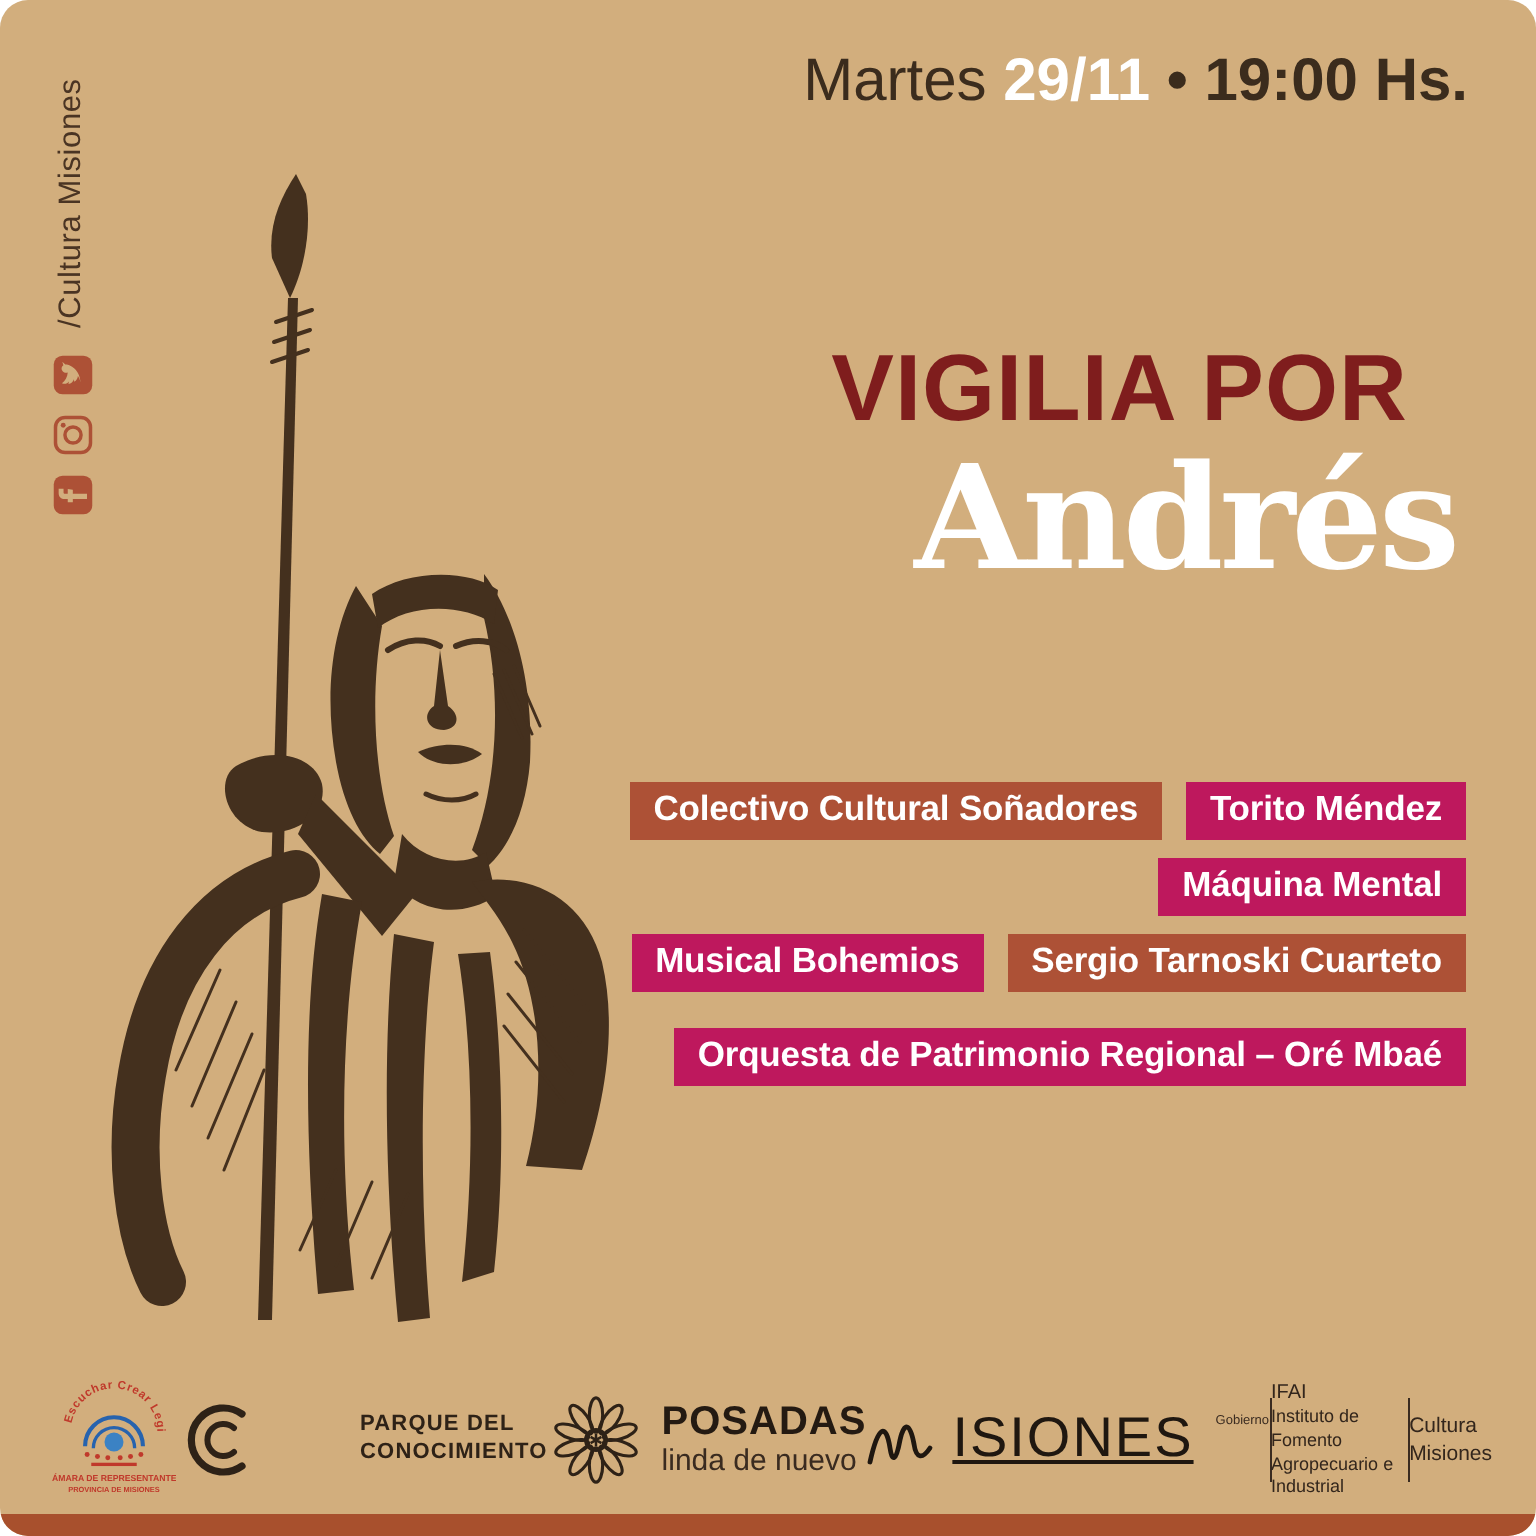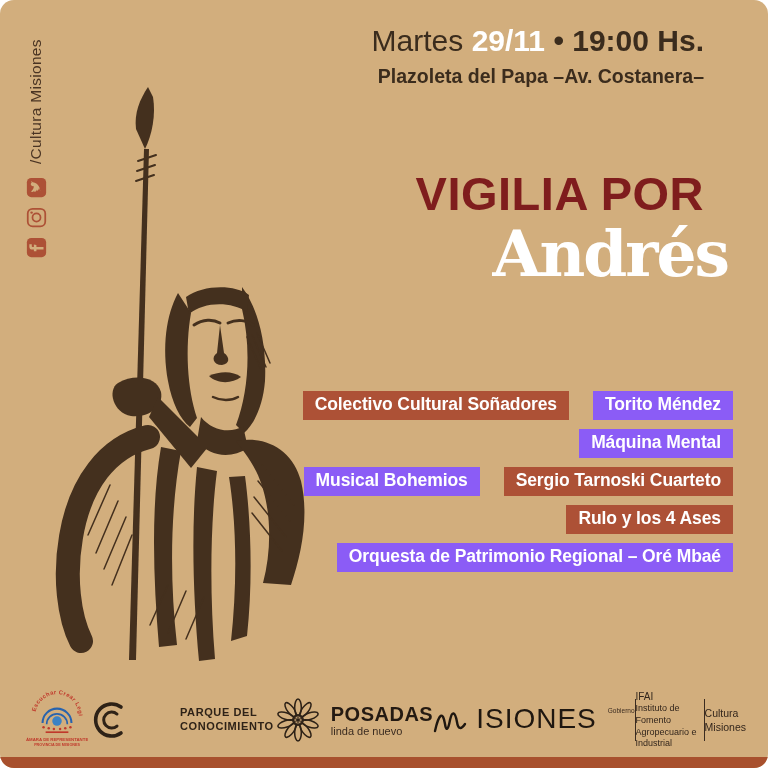--- a/index.html
+++ b/index.html
@@ -14,62 +14,62 @@
     display:flex;align-items:center;gap:9px;
   }
   .social-strip .icon{width:21px;height:21px;color:#ad5136;flex:0 0 auto;}
   .social-strip svg{display:block;width:100%;height:100%;}
   .social-handle{
     margin-left:4px;font-size:15.5px;color:#4a3423;letter-spacing:.3px;white-space:nowrap;
   }
   
   .statue{position:absolute;left:0;top:85px;width:320px;height:585px;z-index:1;}
   
-  .header{position:absolute;top:22px;right:64px;text-align:right;z-index:3;}
+  .header{position:absolute;top:22px;right:34px;text-align:right;z-index:3;}
   .header-line1{font-size:30px;line-height:1.25;color:#3b2c1d;white-space:nowrap;}
   .header-line1 .day{font-weight:400;}
   .header-line1 .date{font-weight:700;color:#ffffff;}
   .header-line1 .sep,.header-line1 .time{font-weight:700;color:#3b2c1d;}
   .header-line2{margin-top:5px;font-size:19.5px;font-weight:700;color:#3b2c1d;white-space:nowrap;}
   
   .title{position:absolute;top:168px;right:40px;text-align:right;z-index:3;}
   .title-top{
     font-size:47px;font-weight:800;color:#7f1d1d;letter-spacing:.5px;
     margin-right:24px;white-space:nowrap;line-height:1.1;
   }
   .title-main{
-    font-family:"DejaVu Serif",serif;font-weight:700;font-size:63px;line-height:1.02;
+    font-family:"DejaVu Serif",serif;font-weight:700;font-size:72px;line-height:1.02;
     color:#ffffff;letter-spacing:-2px;white-space:nowrap;margin-top:2px;
   }
   
   .lineup{
     position:absolute;top:391px;right:35px;z-index:4;
     display:flex;flex-direction:column;align-items:flex-end;gap:9px;
   }
-  .lineup-row{display:flex;gap:24px;}
+  .lineup-row{display:flex;gap:12px;}
   .lineup-row.spaced{margin-top:5px;}
   .badge{
     display:inline-block;padding:3px 12px 5px;font-size:17.5px;font-weight:700;
     color:#ffffff;letter-spacing:-.1px;white-space:nowrap;
   }
   .badge.terracotta{background:#ad5136;}
-  .badge.brown{background:#8b5cf6;}
+  .badge.brown{background:#be185d;}
   
   .footer{
     position:absolute;left:0;right:0;bottom:11px;height:74px;z-index:3;
     display:flex;align-items:center;justify-content:space-between;
     padding:0 22px 0 26px;box-sizing:border-box;
   }
   .logo-group{display:flex;align-items:center;gap:9px;color:#241a12;}
   .logo-group svg{display:block;}
   .logo-text-2l{font-size:11px;font-weight:700;letter-spacing:.6px;line-height:1.25;color:#2e2217;margin-left:39px;}
   .posadas-name{font-size:20px;font-weight:700;letter-spacing:.5px;color:#241a12;line-height:1.05;}
-  .posadas-tag{font-size:11px;color:#3a2b20;}
+  .posadas-tag{font-size:15px;color:#3a2b20;}
   .misiones-wordmark{display:flex;align-items:flex-start;}
-  .misiones-rest{font-size:28px;font-weight:500;letter-spacing:1px;color:#1f1710;line-height:1;}
+  .misiones-rest{font-size:28px;font-weight:500;letter-spacing:1px;color:#1f1710;line-height:1;text-decoration:underline;}
   .misiones-sup{font-size:6.5px;color:#3a2b20;margin-left:2px;margin-top:2px;}
   .ifai-block,.cultura-block{
     border-left:1.5px solid #3a2b20;height:42px;
     display:flex;flex-direction:column;justify-content:center;
   }
   .ifai-acronym{font-size:10px;color:#33261c;line-height:1.3;}
   .ifai-line{font-size:9px;color:#33261c;line-height:1.3;}
   .cultura-line{font-size:10.5px;color:#33261c;line-height:1.35;}
   
   .bottom-bar{position:absolute;left:0;right:0;bottom:0;height:11px;background:#a8502d;z-index:5;}
@@ -144,42 +144,40 @@
     <span class="social-handle">/Cultura Misiones</span>
   </div>
 
   <div class="header">
     <div class="header-line1">
       <span class="day">Martes</span>
       <span class="date">29/11</span>
       <span class="sep">•</span>
       <span class="time">19:00 Hs.</span>
     </div>
-    <div class="header-line2">Plazoleta del Papa –Av. Costanera–</div>
   </div>
 
   <div class="title">
     <div class="title-top">VIGILIA POR</div>
     <div class="title-main">Andrés</div>
   </div>
 
   <div class="lineup">
     <div class="lineup-row">
       <span class="badge terracotta">Colectivo Cultural Soñadores</span>
       <span class="badge brown">Torito Méndez</span>
     </div>
     <div class="lineup-row">
       <span class="badge brown">Máquina Mental</span>
     </div>
     <div class="lineup-row">
       <span class="badge brown">Musical Bohemios</span>
       <span class="badge terracotta">Sergio Tarnoski Cuarteto</span>
     </div>
     <div class="lineup-row">
-      <span class="badge terracotta">Rulo y los 4 Ases</span>
     </div>
     <div class="lineup-row">
       <span class="badge brown">Orquesta de Patrimonio Regional – Oré Mbaé</span>
     </div>
   </div>
 
   <div class="footer">
 
     <div class="logo-group">
       <svg width="62" height="62" viewBox="0 0 60 60">

